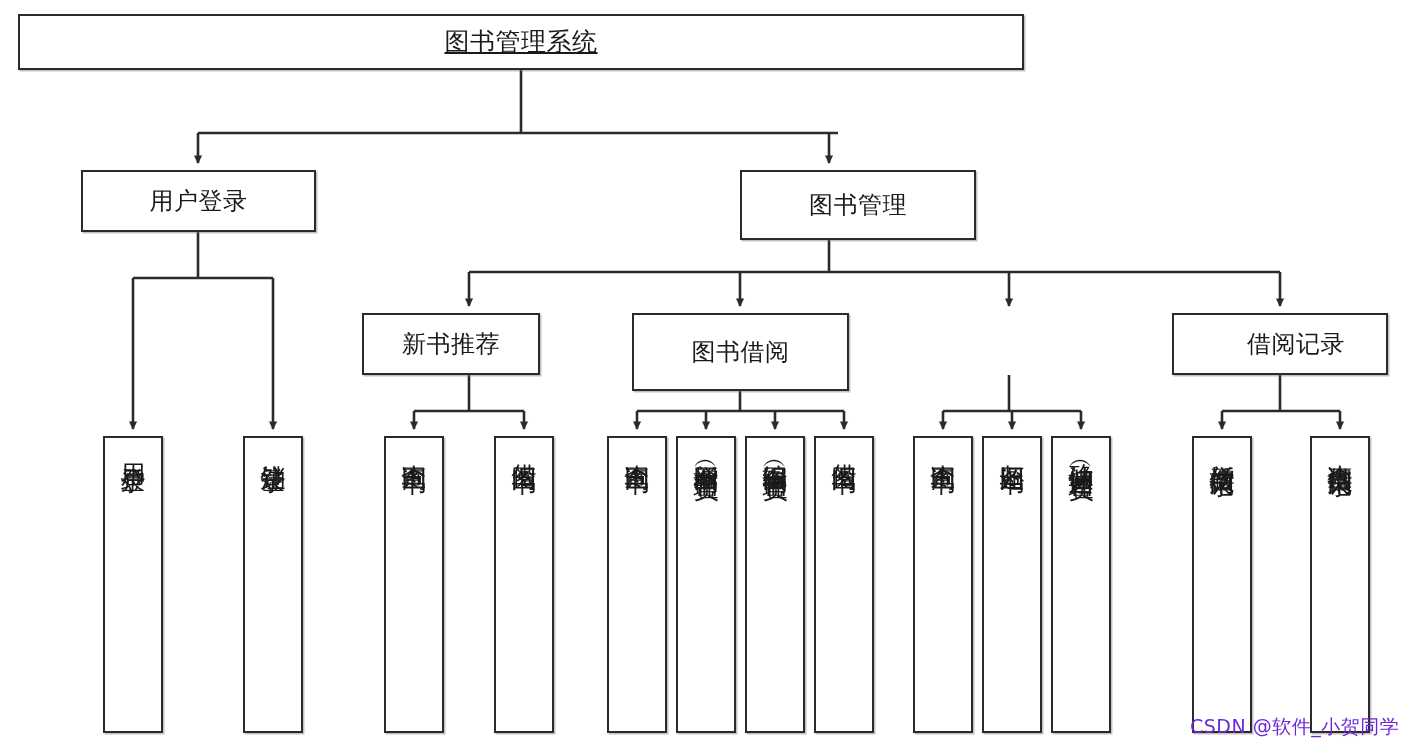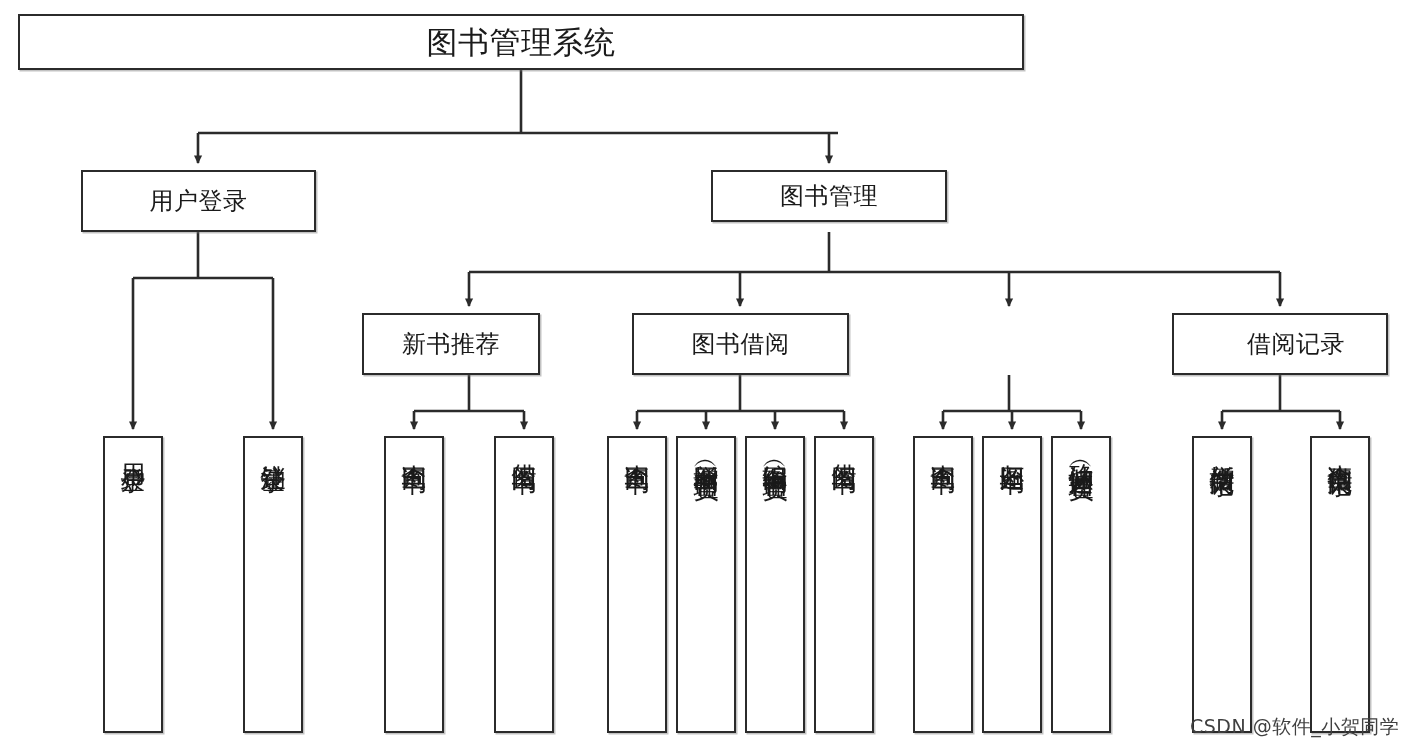--- a/index.html
+++ b/index.html
@@ -38,38 +38,39 @@
   .node .label {
     color: #1a1a1a;
     text-align: center;
     line-height: 1.18;
     letter-spacing: 0.5px;
   }
   .node.horiz .label {
     font-size: 24px;
   }
   .node.root .label {
-    font-size: 31px;
+    font-size: 25px;
+    text-decoration: underline;
   }
   .node.vert {
     align-items: flex-start;
     justify-content: center;
     padding-top: 6px;
   }
   .node.vert .label {
     writing-mode: vertical-rl;
     text-orientation: upright;
     font-size: 25px;
     line-height: 1.0;
     letter-spacing: 2px;
     white-space: nowrap;
   }
   .watermark {
     position: absolute;
-    color: #404040;
+    color: #6d28d9;
     font-size: 19px;
     letter-spacing: 0.5px;
     white-space: nowrap;
     user-select: none;
   }
 </style>
 </head>
 <body>
 
 <div id="canvas">
@@ -125,29 +126,29 @@
   </svg>
 
   <div class="node root horiz" style="left:18px; top:14px; width:1006px; height:56px;">
     <span class="label">图书管理系统</span>
   </div>
 
   <div class="node horiz" style="left:81px; top:170px; width:235px; height:62px;">
     <span class="label">用户登录</span>
   </div>
 
-  <div class="node horiz" style="left:711px; top:170px; width:236px; height:52px;">
+  <div class="node horiz" style="left:740px; top:170px; width:236px; height:70px;">
     <span class="label">图书管理</span>
   </div>
 
   <div class="node horiz" style="left:362px; top:313px; width:178px; height:62px;">
     <span class="label">新书推荐</span>
   </div>
 
-  <div class="node horiz" style="left:632px; top:313px; width:217px; height:62px;">
+  <div class="node horiz" style="left:632px; top:313px; width:217px; height:78px;">
     <span class="label">图书借阅</span>
   </div>
 
 
   <div class="node horiz" style="left:1172px; top:313px; width:216px; height:62px;padding-left:32px;">
     <span class="label">借阅记录</span>
   </div>
 
   <div class="node vert" style="left:103px; top:436px; width:60px; height:297px;">
     <span class="label">用户登录</span>

